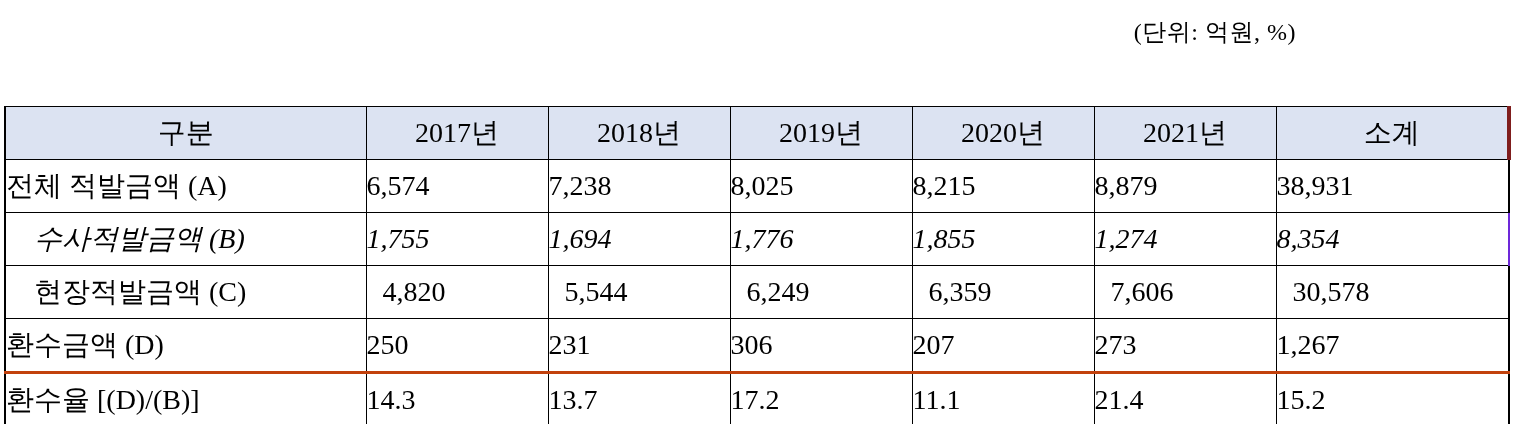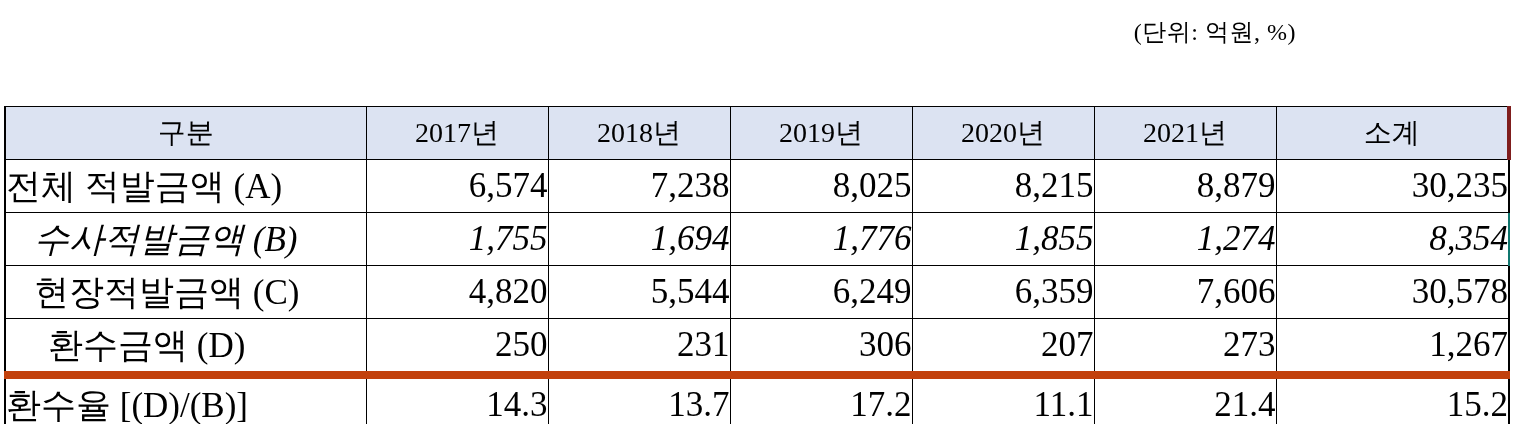--- a/index.html
+++ b/index.html
@@ -58,41 +58,41 @@
     background: #dce3f2;
     text-align: center;
     font-size: 28px;
     height: 54px;
     border-top: 2px solid #000;
     border-bottom: 2px solid #000;
   }
   thead th:first-child { border-left: 2px solid #000; }
   thead th:last-child  { border-right: 4px solid #7f1d1d; }
 
-  tbody td { font-size: 35px; }
+  tbody td { font-size: 28px; }
   tbody tr td:first-child { border-left: 2px solid #000; }
   tbody tr td:last-child  { border-right: 2px solid #000; }
   tbody tr:last-child td  { border-bottom: 2px solid #000; }
 
   .lbl {
     text-align: left;
     padding-left: 6px;
     white-space: nowrap;
   }
   .lbl.indent { padding-left: 28px; }
   .num {
-    text-align: right;
+    text-align: left;
   }
   
   tr.subrow td { border-top: 1px dotted #000; border-bottom: 1px dotted #000; font-style: italic; }
   tr.subrow td.lbl { border-top: 1px solid #000; border-bottom: 1px solid #000; }
   tr.subrow td:first-child { border-left: 2px solid #000; }
-  tr.subrow td:last-child { border-right: 2px solid #0f766e; }
+  tr.subrow td:last-child { border-right: 2px solid #6d28d9; }
   tr.row-c td { border-bottom: 1px solid #000; padding-left: 16px; }
-  tr.row-d td { border-bottom: 8px solid #c2410c; padding-left: 42px; }
+  tr.row-d td { border-bottom: 3px solid #c2410c; }
   tr.row-e td { border-top: 1px solid #000; }
 </style>
 </head>
 <body>
 
 <div class="page">
 
   <div class="unit-note">(단위: 억원, %)</div>
 
   <div class="table-wrap">
@@ -118,21 +118,21 @@
         </tr>
       </thead>
       <tbody>
         <tr class="row-a">
           <td class="lbl">전체 적발금액 (A)</td>
           <td class="num">6,574</td>
           <td class="num">7,238</td>
           <td class="num">8,025</td>
           <td class="num">8,215</td>
           <td class="num">8,879</td>
-          <td class="num">30,235</td>
+          <td class="num">38,931</td>
         </tr>
         <tr class="subrow">
           <td class="lbl indent">수사적발금액 (B)</td>
           <td class="num">1,755</td>
           <td class="num">1,694</td>
           <td class="num">1,776</td>
           <td class="num">1,855</td>
           <td class="num">1,274</td>
           <td class="num">8,354</td>
         </tr>

